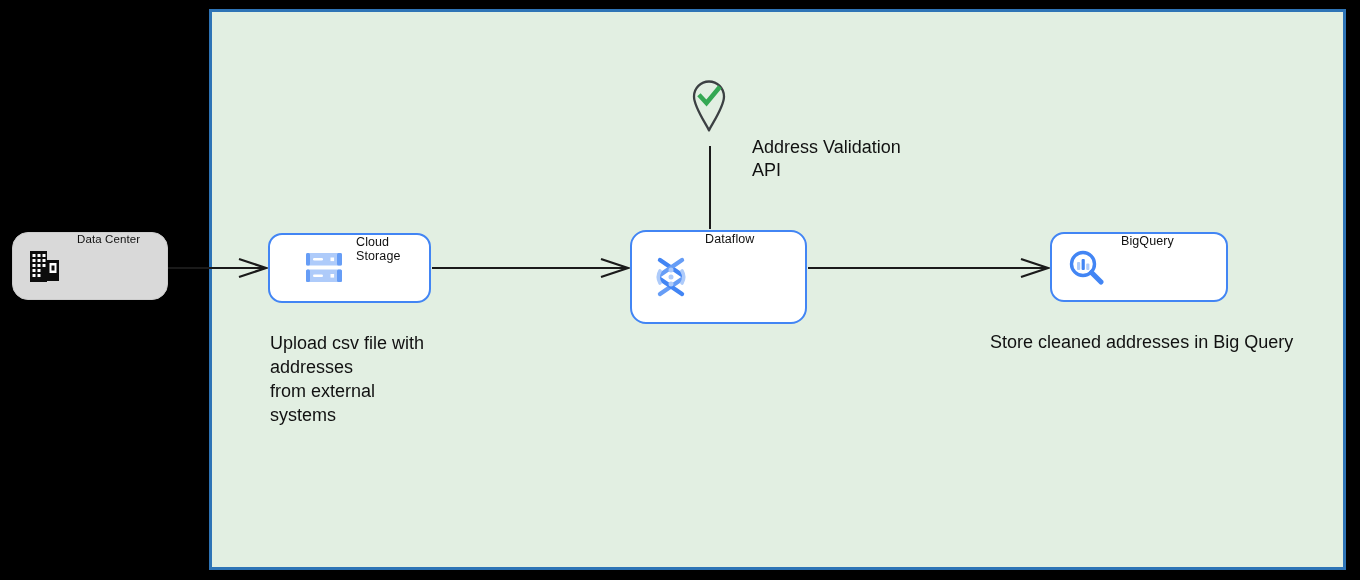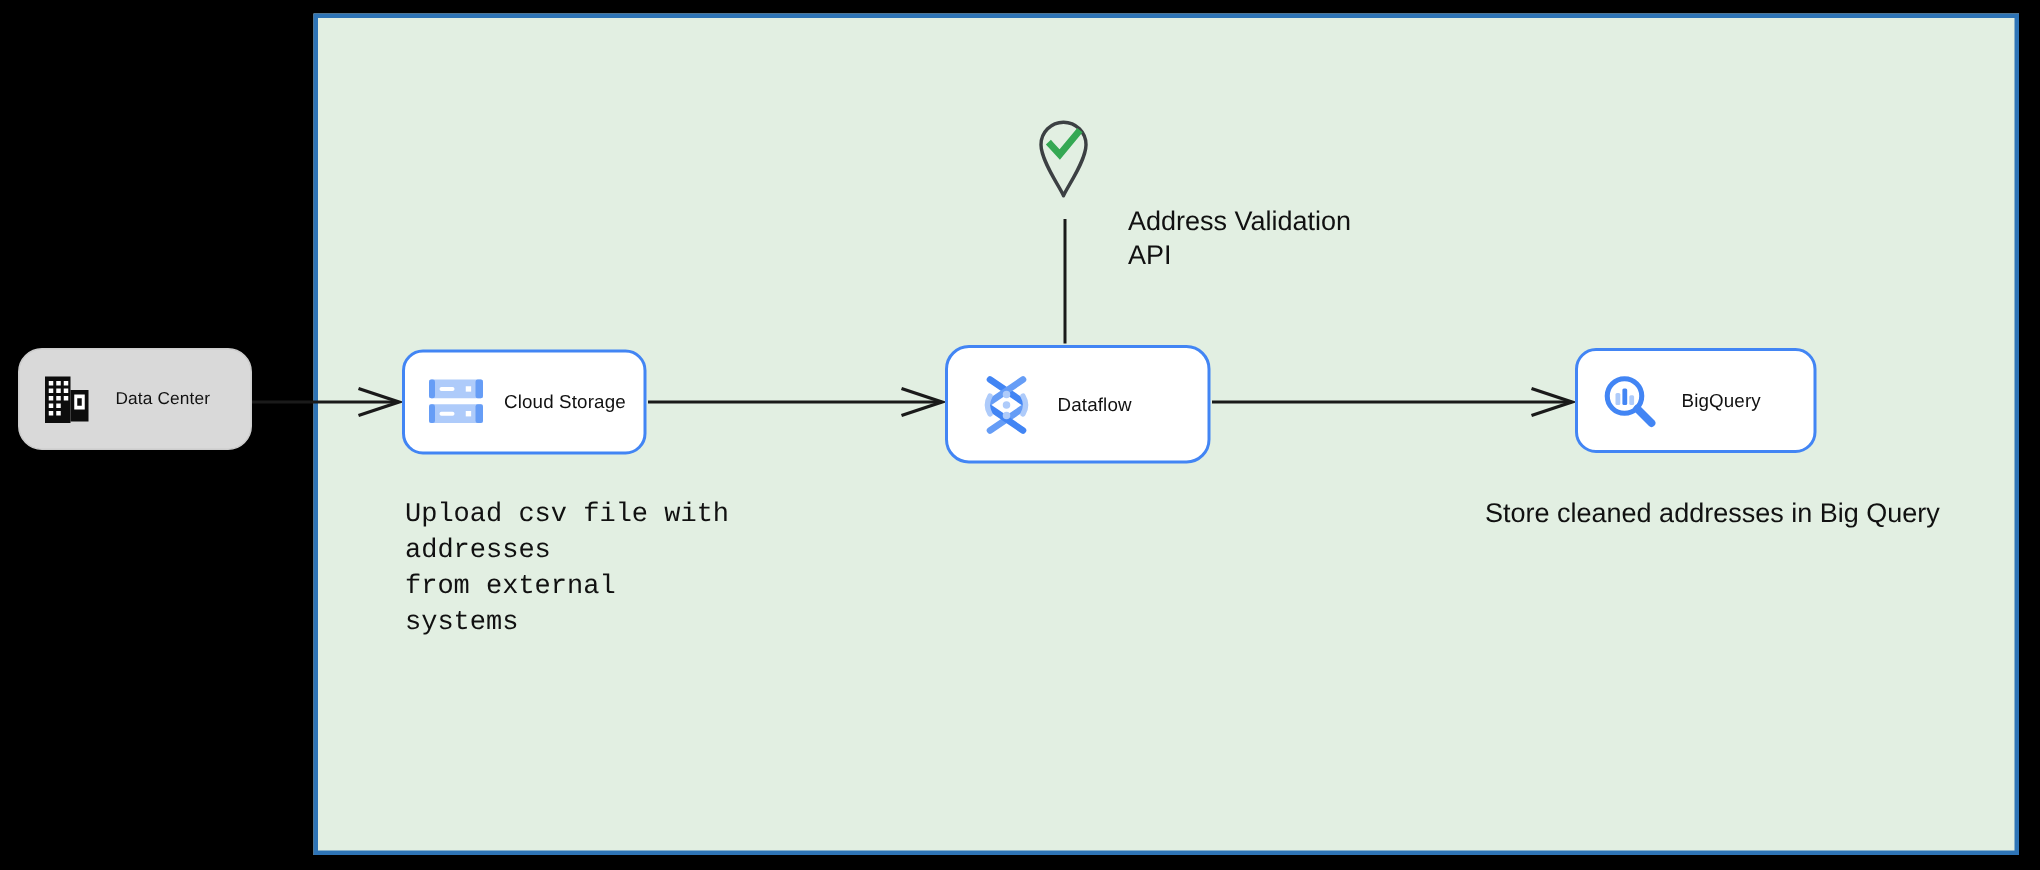--- a/index.html
+++ b/index.html
@@ -6,21 +6,21 @@
   #canvas{
     position:relative;width:1360px;height:580px;background:#000000;
     font-family:"Liberation Sans", sans-serif;overflow:hidden;
   }
   .panel{
     position:absolute;left:209px;top:9px;width:1137px;height:561px;
     box-sizing:border-box;background:#e2efe2;border:3px solid #2e74b6;
   }
   .edges{position:absolute;left:0;top:0;width:1360px;height:580px;pointer-events:none;}
   .node{
-    position:absolute;box-sizing:border-box;display:flex;align-items:center;
+    position:absolute;box-sizing:border-box;display:flex;
     background:#ffffff;border:2.5px solid #4285f4;border-radius:15px;
   }
   .node .icon{flex:0 0 auto;display:flex;align-items:center;justify-content:center;}
   .node .label{color:#111111;font-size:12.5px;letter-spacing:.1px;}
   .node-gray{background:#d9d9d9;border:1px solid #cccccc;border-radius:16px;}
   .node-gray .label{font-size:11.5px;}
   .desc{
     position:absolute;color:#111111;font-size:18px;line-height:24px;
     white-space:pre-line;
   }
@@ -72,60 +72,60 @@
             <rect x="8.5" y="24" width="3" height="3"></rect>
         </g>
         <rect x="18" y="10" width="12" height="21" fill="#0d0d0d"></rect>
         <rect x="20.5" y="13" width="7" height="10" fill="#ffffff"></rect>
         <rect x="22.5" y="15.5" width="3" height="5" fill="#0d0d0d"></rect>
       </svg>
     </span>
     <span class="label">Data Center</span>
   </div>
 
-  <div class="node" style="left:268px;top:233px;width:163px;height:70px;padding-left:16px;gap:14px;border-radius:14px;">
+  <div class="node" style="left:268px;top:233px;width:163px;height:70px;padding-left:36px;gap:14px;border-radius:14px;">
     <span class="icon">
       <svg width="36" height="32" viewBox="0 0 36 32">
         <rect x="0" y="1" width="36" height="12.5" rx="1.5" fill="#aecbfa"></rect>
         <rect x="0" y="1" width="4" height="12.5" rx="1.5" fill="#669df6"></rect>
         <rect x="31" y="1" width="5" height="12.5" rx="1.5" fill="#669df6"></rect>
         <rect x="7" y="6" width="10" height="2.6" rx="1.3" fill="#ffffff"></rect>
         <rect x="24.5" y="5.5" width="3.6" height="3.6" fill="#ffffff"></rect>
         <rect x="0" y="17.5" width="36" height="12.5" rx="1.5" fill="#aecbfa"></rect>
         <rect x="0" y="17.5" width="4" height="12.5" rx="1.5" fill="#669df6"></rect>
         <rect x="31" y="17.5" width="5" height="12.5" rx="1.5" fill="#669df6"></rect>
         <rect x="7" y="22.5" width="10" height="2.6" rx="1.3" fill="#ffffff"></rect>
         <rect x="24.5" y="22" width="3.6" height="3.6" fill="#ffffff"></rect>
       </svg>
     </span>
     <span class="label">Cloud Storage</span>
   </div>
 
-  <div class="node" style="left:630px;top:230px;width:177px;height:79px;padding-left:20px;gap:15px;border-radius:16px;">
+  <div class="node" style="left:630px;top:230px;width:177px;height:94px;padding-left:20px;gap:15px;border-radius:16px;">
     <span class="icon">
       <svg width="38" height="42" viewBox="0 0 38 42">
         <g stroke-linecap="round" fill="none">
           <path d="M8,4 L30,19" stroke="#4285f4" stroke-width="4.4"></path>
           <path d="M30,4 L8,19" stroke="#669df6" stroke-width="4.4"></path>
           <path d="M8,38 L30,23" stroke="#669df6" stroke-width="4.4"></path>
           <path d="M30,38 L8,23" stroke="#4285f4" stroke-width="4.4"></path>
           <path d="M8,15 Q4.5,21 8,27" stroke="#aecbfa" stroke-width="3.6"></path>
           <path d="M30,15 Q33.5,21 30,27" stroke="#aecbfa" stroke-width="3.6"></path>
         </g>
         <g fill="#aecbfa">
           <circle cx="19" cy="14" r="2.5"></circle>
           <circle cx="19" cy="21" r="2.5"></circle>
           <circle cx="19" cy="28" r="2.5"></circle>
         </g>
       </svg>
     </span>
     <span class="label">Dataflow</span>
   </div>
 
-  <div class="node" style="left:1050px;top:232px;width:161px;height:70px;padding-left:15px;gap:14px;border-radius:14px;">
+  <div class="node" style="left:1050px;top:232px;width:178px;height:70px;padding-left:15px;gap:14px;border-radius:14px;">
     <span class="icon">
       <svg width="40" height="38" viewBox="0 0 40 38">
         <circle cx="16" cy="16" r="11.5" fill="#ffffff" stroke="#4285f4" stroke-width="3.4"></circle>
         <line x1="24.5" y1="24.5" x2="34" y2="34" stroke="#4285f4" stroke-width="5.2" stroke-linecap="round"></line>
         <rect x="10" y="14" width="3.2" height="8" rx="1" fill="#aecbfa"></rect>
         <rect x="14.6" y="11" width="3.2" height="11" rx="1" fill="#4285f4"></rect>
         <rect x="19.2" y="15.5" width="3.2" height="6.5" rx="1" fill="#aecbfa"></rect>
       </svg>
     </span>
     <span class="label">BigQuery</span>
@@ -135,19 +135,19 @@
     <span>
       <svg width="38" height="54" viewBox="0 0 38 54">
         <path d="M19,51.5 C17.5,47 4,28.5 4,17.5 C4,9.2 10.7,2.5 19,2.5 C27.3,2.5 34,9.2 34,17.5 C34,28.5 20.5,47 19,51.5 Z" fill="none" stroke="#3c4043" stroke-width="2.3" stroke-linejoin="round"></path>
         <polyline points="10.5,17.5 16.5,24 28.5,9.5" fill="none" stroke="#34a853" stroke-width="4.6" stroke-linecap="square"></polyline>
       </svg>
     </span>
   </div>
   <div class="pin-label" style="left:752px;top:88px;">Address Validation
 API</div>
 
-  <div class="desc" style="left:270px;top:331px;font-family:Liberation Mono, monospace;">Upload csv file with
+  <div class="desc" style="left:270px;top:331px;">Upload csv file with
 addresses
 from external
 systems</div>
   <div class="desc" style="left:990px;top:330px;">Store cleaned addresses in Big Query</div>
 
 </div>
 
 </body></html>

